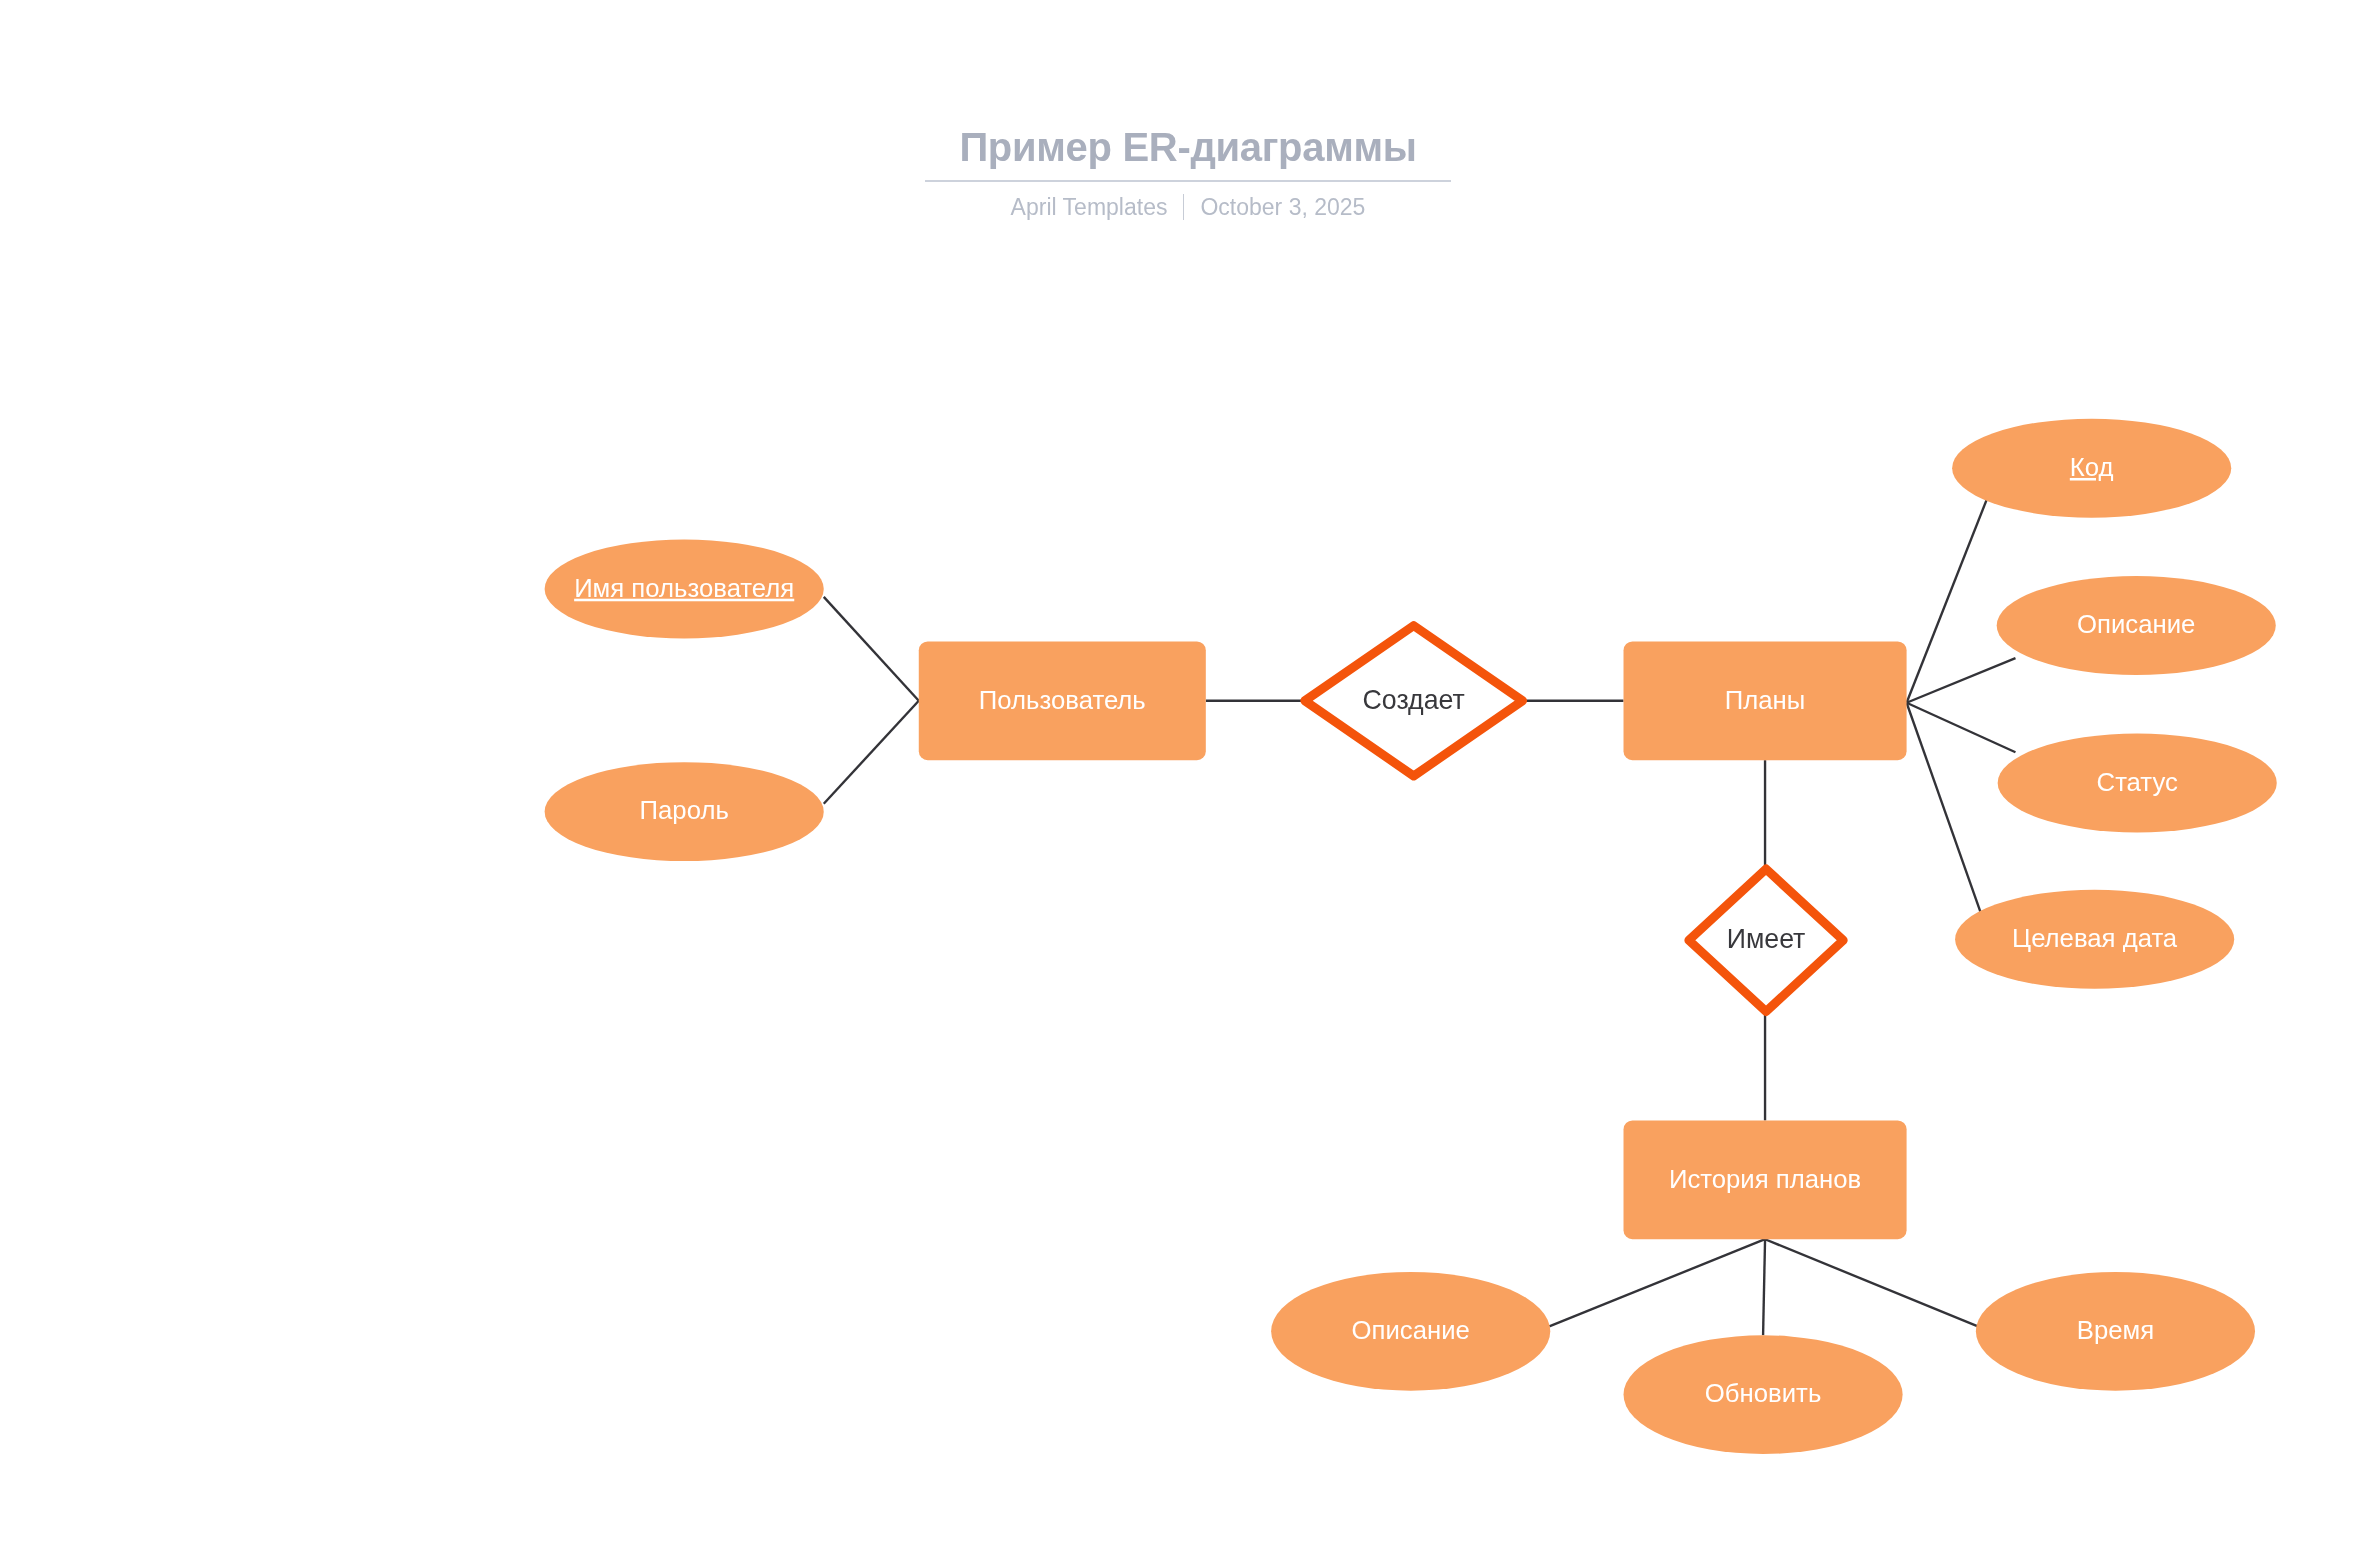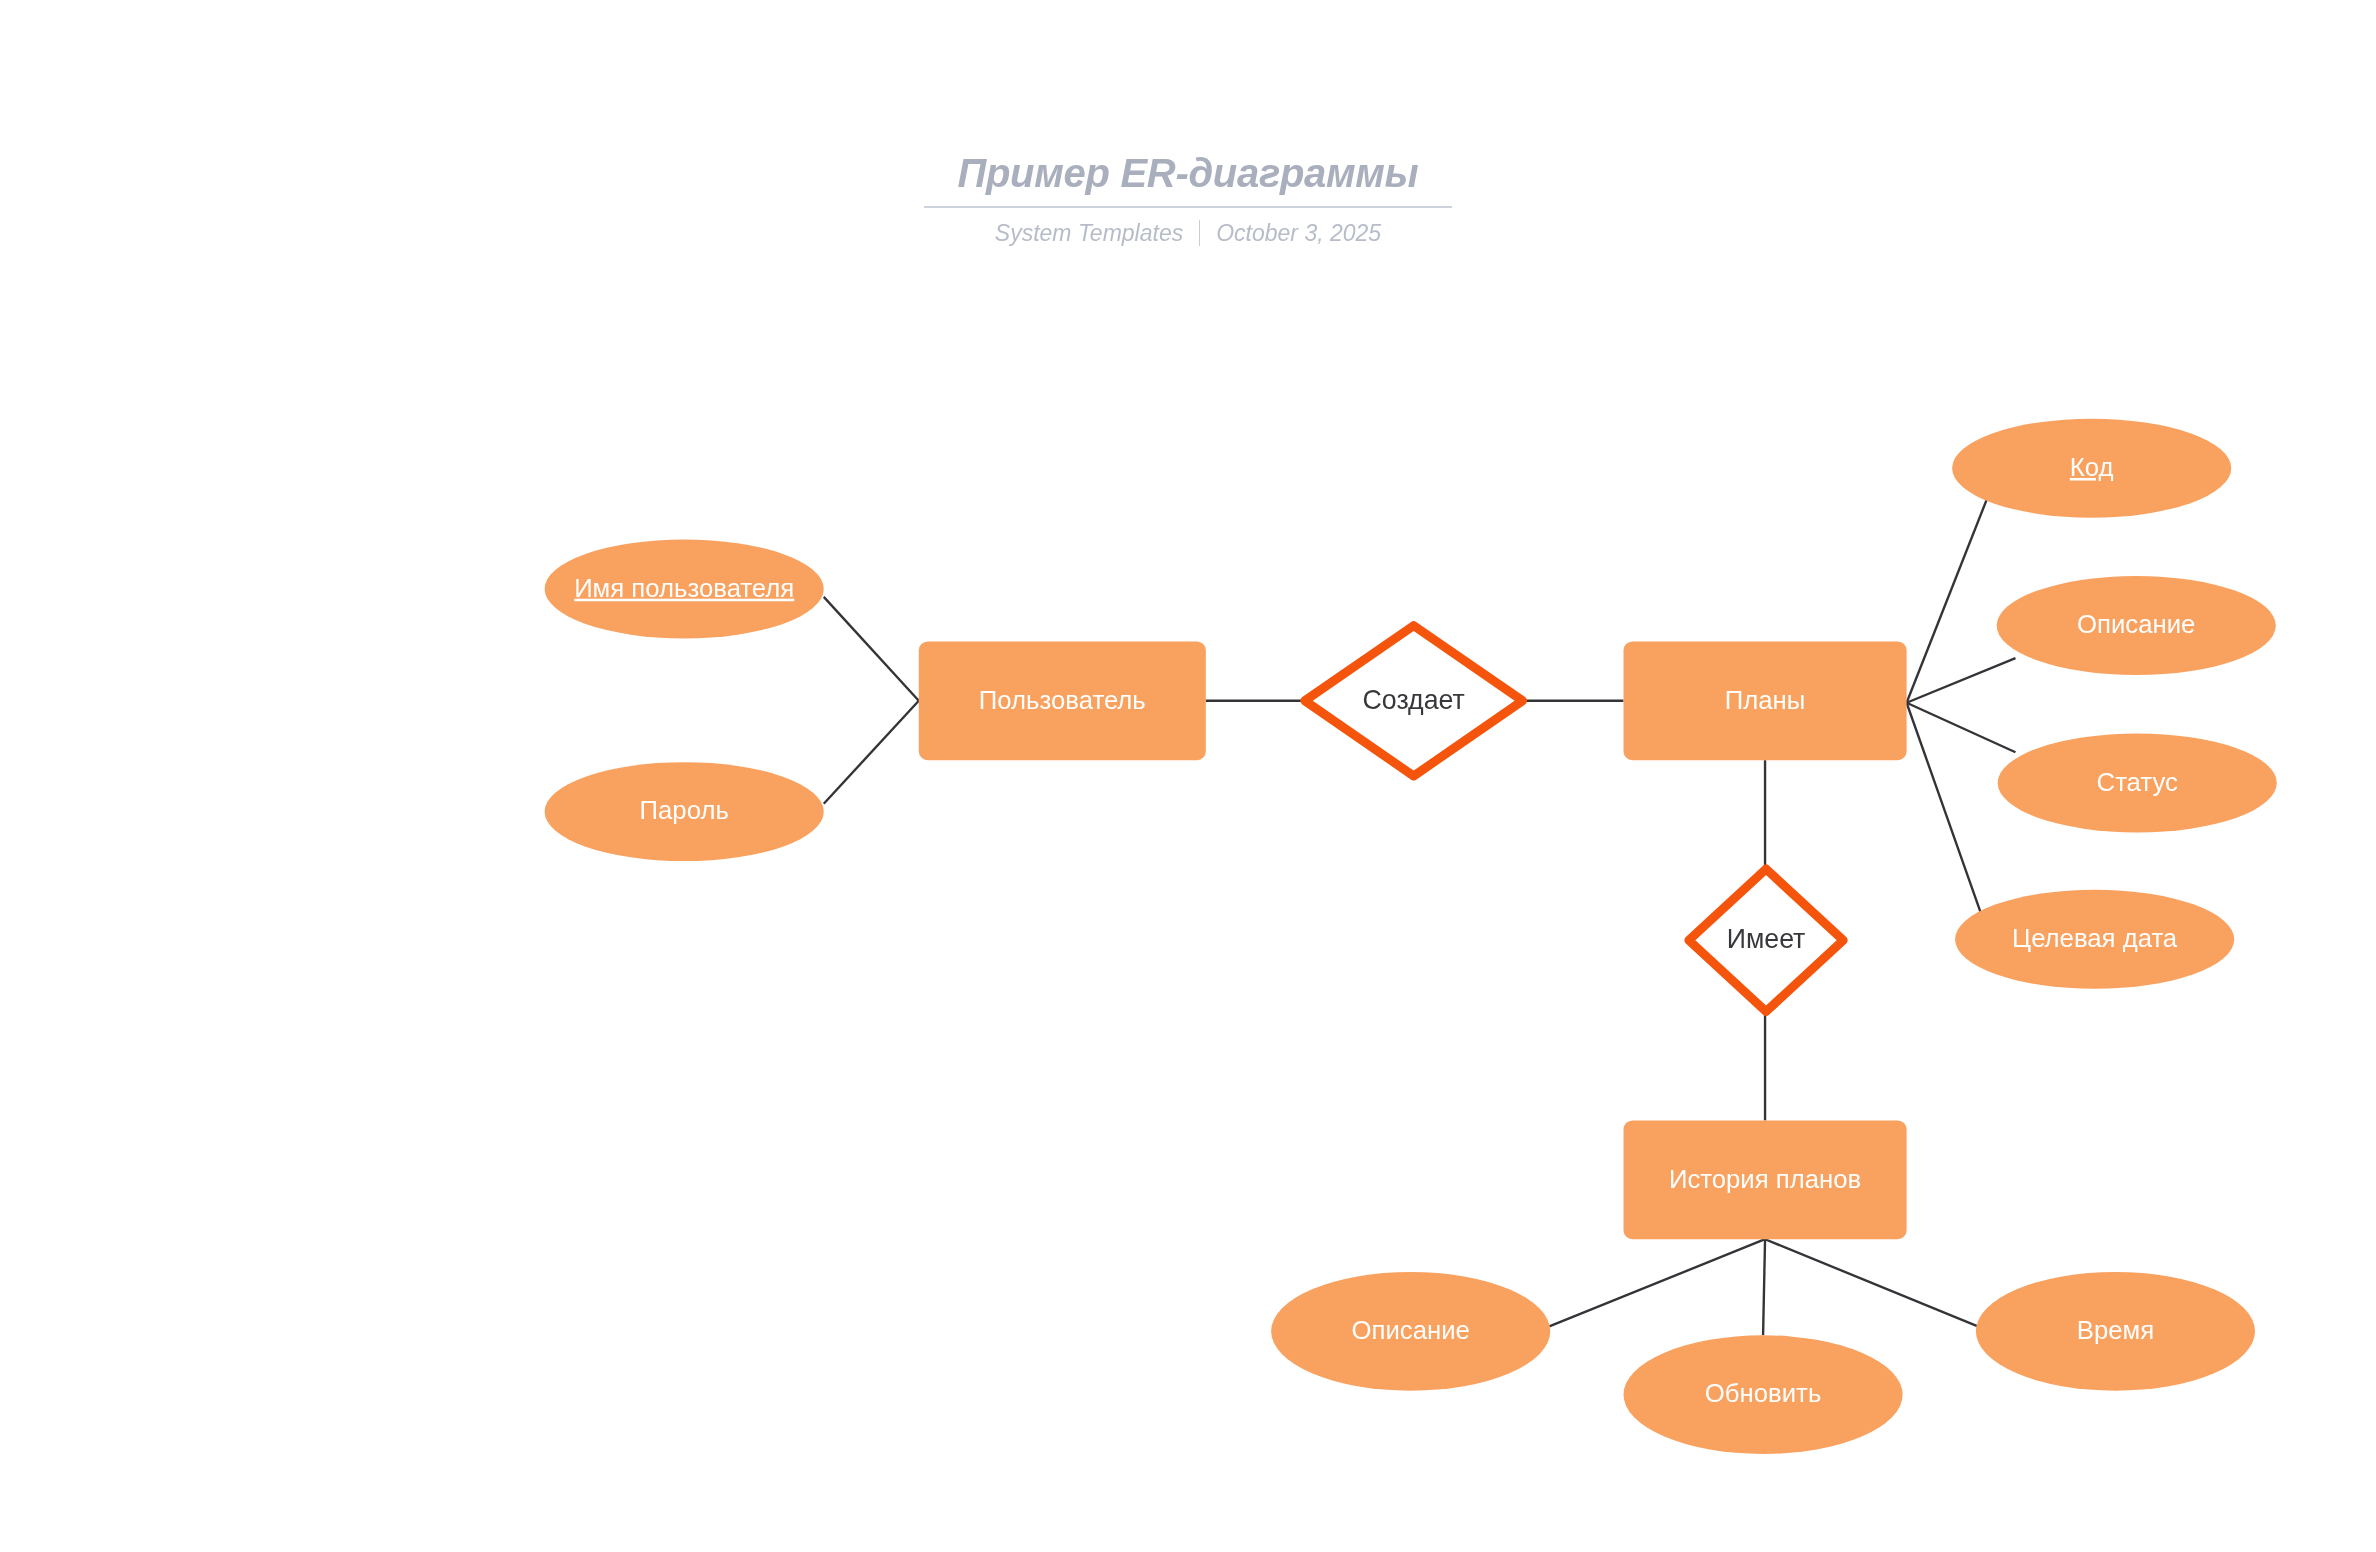--- a/index.html
+++ b/index.html
@@ -20,25 +20,24 @@
     position: relative;
     width: 2376px;
     height: 1552px;
     background: #ffffff;
   }
 
   
   .header {
     position: absolute;
     left: 0;
-    top: 151px;
+    top: 125px;
     width: 2376px;
     text-align: center;
     pointer-events: none;
-    font-style: italic;
   }
   .header-inner {
     display: inline-block;
     text-align: center;
   }
   .doc-title {
     font-size: 40px;
     font-weight: bold;
     color: #a9afbd;
     letter-spacing: -0.3px;
@@ -116,21 +115,21 @@
 </style>
 </head>
 <body>
 
 <div id="page">
 
   <div class="header">
     <div class="header-inner">
       <div class="doc-title">Пример ER-диаграммы</div>
       <div class="doc-subtitle">
-        <span>System Templates</span>
+        <span>April Templates</span>
         <span class="subtitle-sep"></span>
         <span>October 3, 2025</span>
       </div>
     </div>
   </div>
 
   <div class="canvas-wrap">
     <svg class="diagram" id="diagram-svg" viewBox="0 0 2400 1568" preserveAspectRatio="xMidYMid meet">
       <g id="edges-layer">
           <line x1="832" y1="603" x2="928" y2="708" class="edge"></line>

